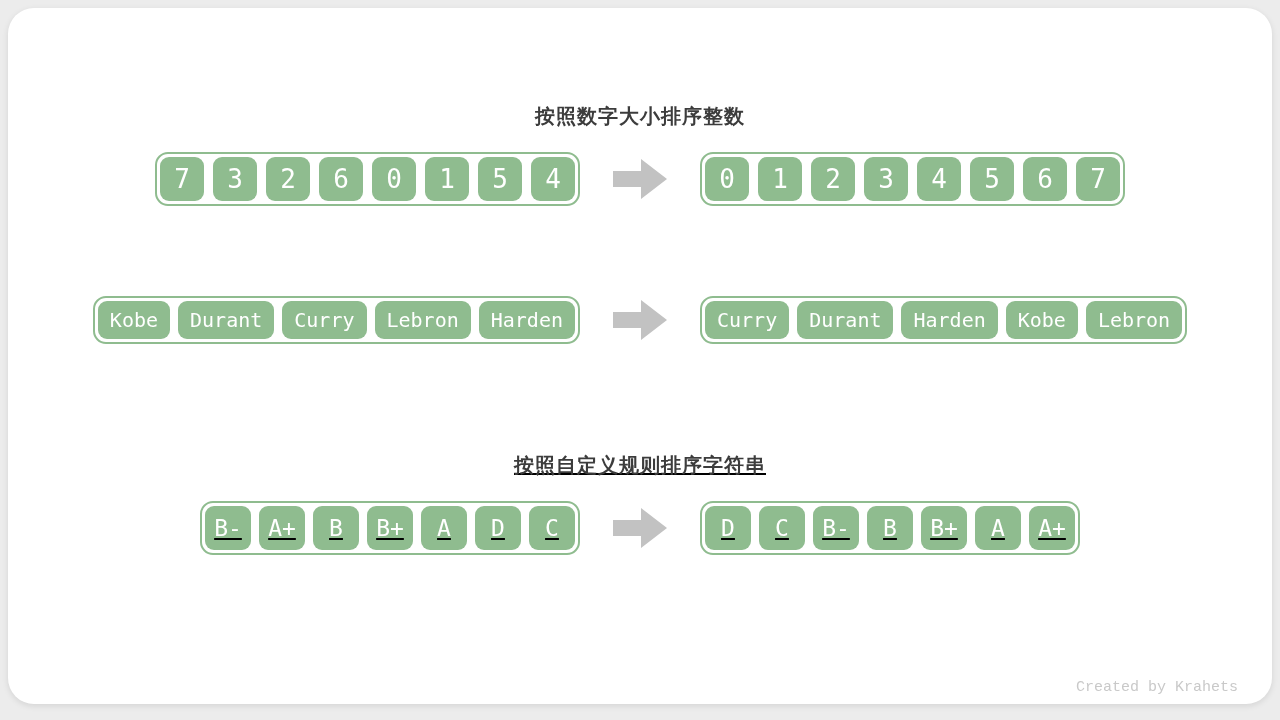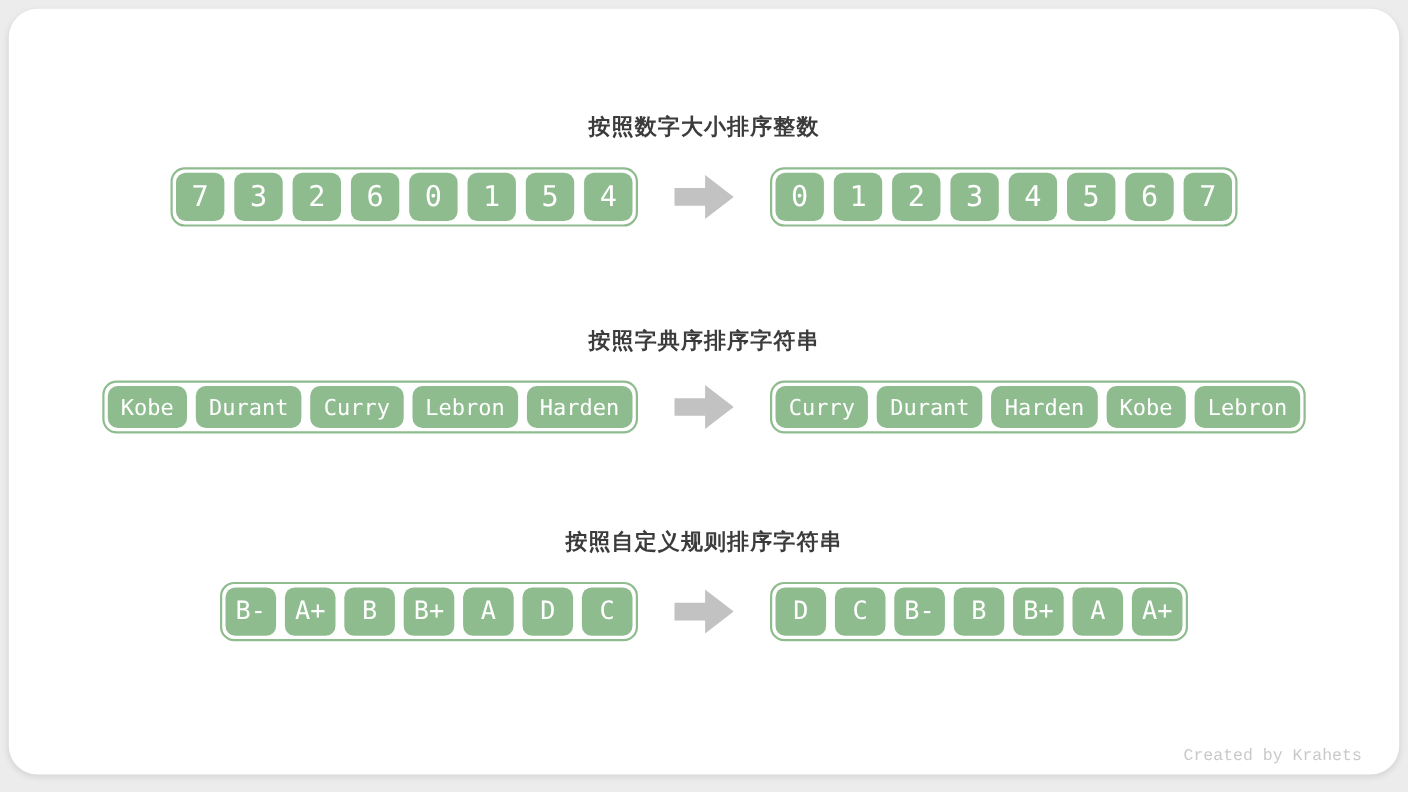--- a/index.html
+++ b/index.html
@@ -23,21 +23,21 @@
     box-shadow: 0 2px 6px rgba(0,0,0,0.10);
   }
   .section {
     position: absolute;
     left: 0;
     right: 0;
     text-align: center;
   }
   .section.s0 { top: 102px; }
   .section.s1 { top: 296px; }
-  .section.s2 { top: 479px; }
+  .section.s2 { top: 451px; text-decoration: underline; }
   .title {
     margin: 0 0 22px 0;
     font-size: 20px;
     line-height: 28px;
     font-weight: bold;
     color: var(--title_text, #3c3c3c);
     letter-spacing: 1px;
   }
   .row {
     display: flex;
@@ -113,21 +113,20 @@
         <div class="cell">3</div>
         <div class="cell">4</div>
         <div class="cell">5</div>
         <div class="cell">6</div>
         <div class="cell">7</div>
       </div>
   </div>
 </section>
 
 <section class="section s1">
-  <h2 class="title">按照字典序排序字符串</h2>
   <div class="row">
     <div class="array-box cells-word">
         <div class="cell">Kobe</div>
         <div class="cell">Durant</div>
         <div class="cell">Curry</div>
         <div class="cell">Lebron</div>
         <div class="cell">Harden</div>
       </div>
     <svg class="arrow" width="54" height="40" viewBox="0 0 54 40">
         <polygon points="0,12 28,12 28,0 54,20 28,40 28,28 0,28"></polygon>

